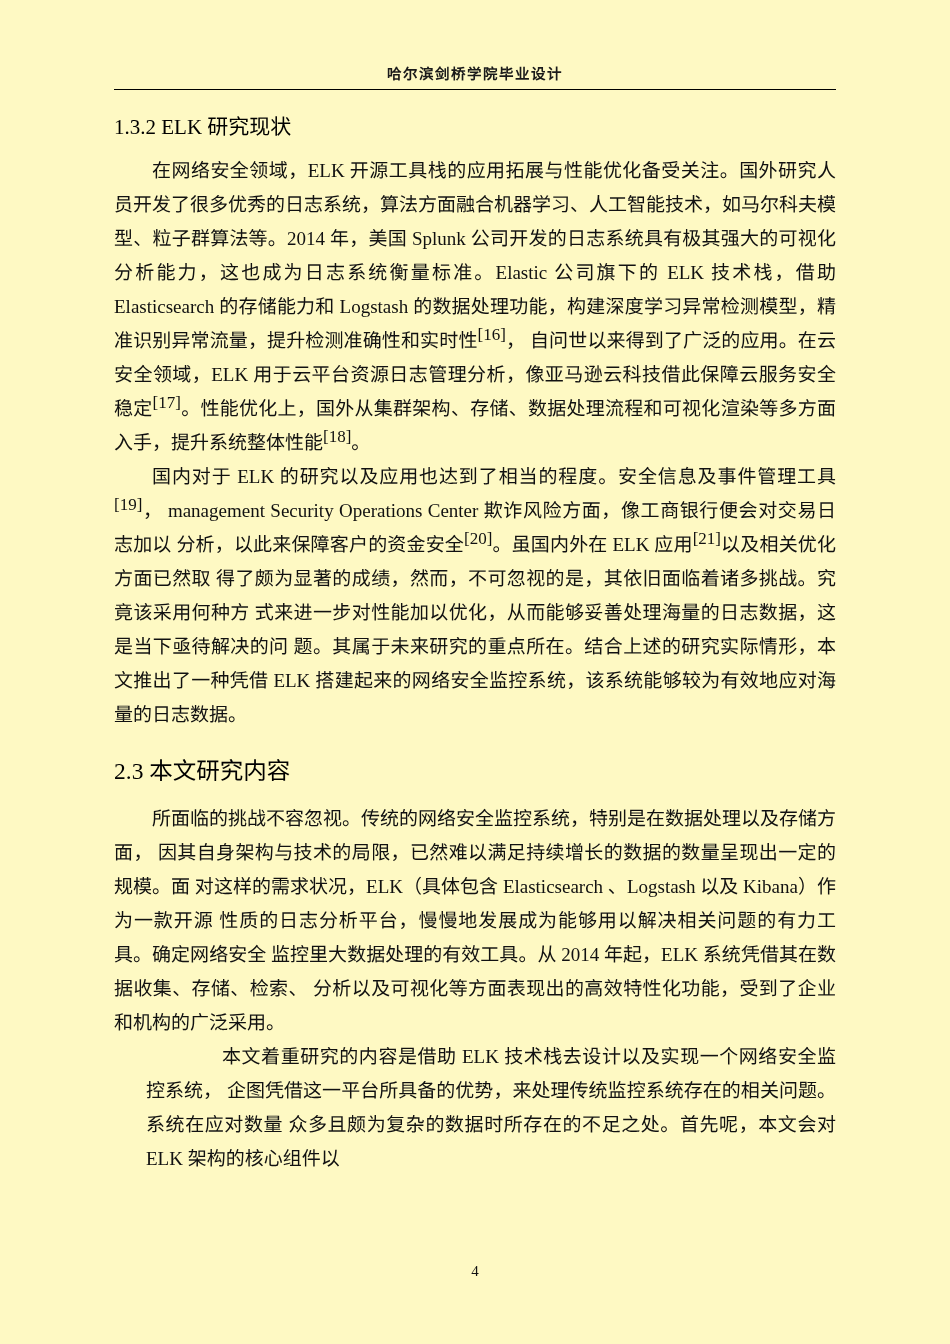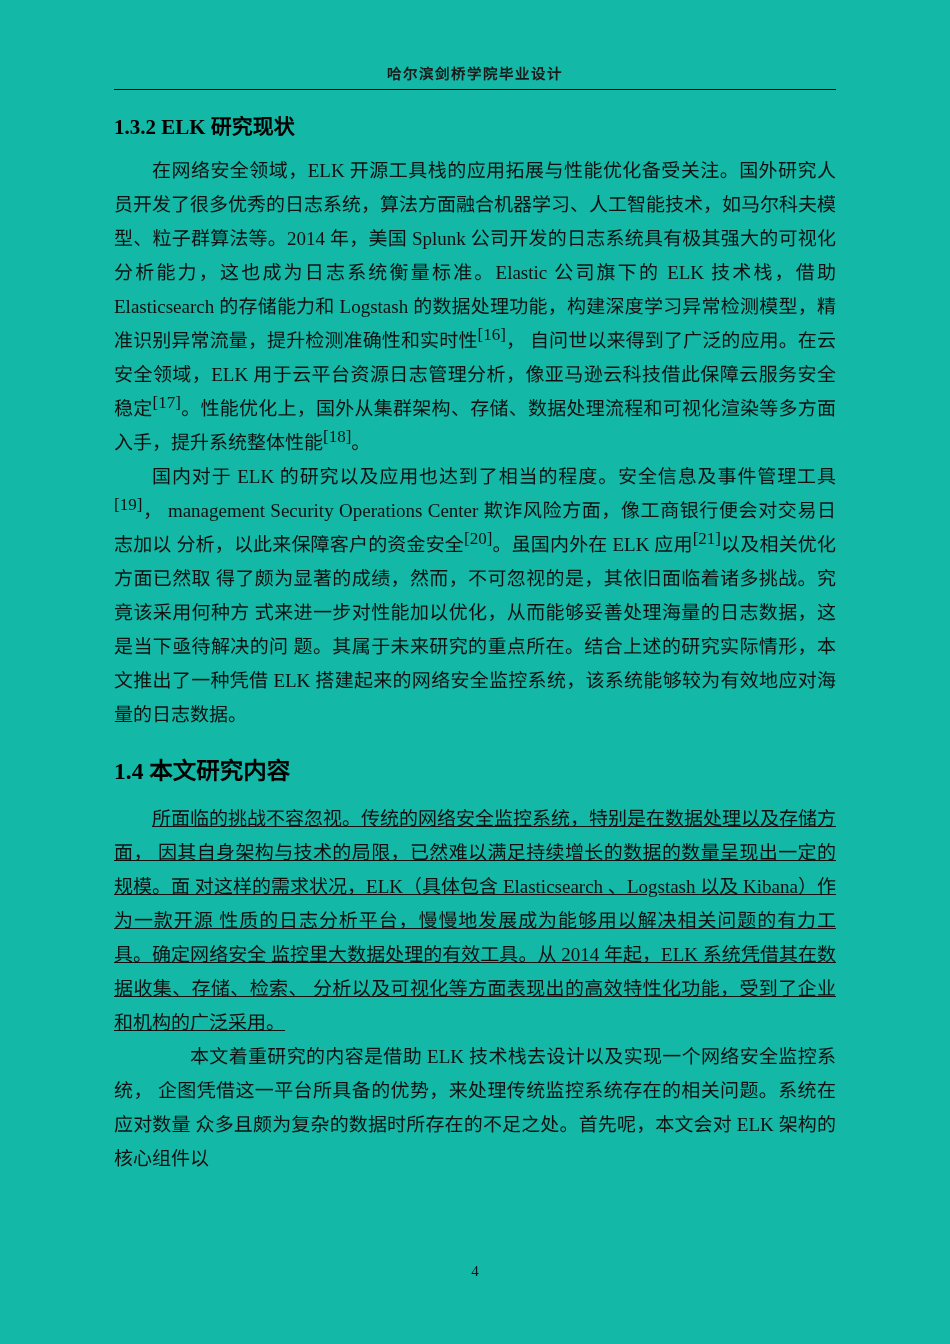--- a/index.html
+++ b/index.html
@@ -5,21 +5,21 @@
     html, body {
       margin: 0;
       padding: 0;
       background: #ffffff;
     }
     .page {
       position: relative;
       width: 950px;
       height: 1344px;
       margin: 0 auto;
-      background: #14b8a6;
+      background: #fef9c3;
       color: #111111;
       font-family: "Liberation Serif", "DejaVu Serif", serif;
       box-sizing: border-box;
       padding: 62px 114px 0 114px;
       overflow: hidden;
     }
     .header {
       text-align: center;
     }
     .header-title {
@@ -30,21 +30,21 @@
       color: #1a1a1a;
     }
     .header-rule {
       height: 0;
       border-top: 1.6px solid #000000;
     }
     .doc-body {
       margin-top: 20px;
     }
     .section-heading {
-      font-weight: bold;
+      font-weight: normal;
       color: #000000;
       font-family: "Liberation Serif", "DejaVu Serif", serif;
     }
     .section-heading.level-3 {
       font-size: 21px;
       margin: 10px 0 14px 0;
     }
     .section-heading.level-2 {
       font-size: 23.5px;
       margin: 20px 0 16px 0;
@@ -79,21 +79,21 @@
 <div class="page">
   <div class="header">
     <div class="header-title">哈尔滨剑桥学院毕业设计</div>
     <div class="header-rule"></div>
   </div>
 
   <div class="doc-body">
       <div class="section-heading level-3">1.3.2 ELK 研究现状</div>
       <p class="para" style="text-indent: 2em;"><span>在网络安全领域，ELK 开源工具栈的应用拓展与性能优化备受关注。国外研究人员开发了很多优秀的日志系统，算法方面融合机器学习、人工智能技术，如马尔科夫模型、粒子群算法等。2014 年，美国 Splunk 公司开发的日志系统具有极其强大的可视化分析能力，这也成为日志系统衡量标准。Elastic 公司旗下的 ELK 技术栈，借助 Elasticsearch 的存储能力和 Logstash 的数据处理功能，构建深度学习异常检测模型，精准识别异常流量，提升检测准确性和实时性</span><sup>[16]</sup><span>， 自问世以来得到了广泛的应用。在云安全领域，ELK 用于云平台资源日志管理分析，像亚马逊云科技借此保障云服务安全稳定</span><sup>[17]</sup><span>。性能优化上，国外从集群架构、存储、数据处理流程和可视化渲染等多方面入手，提升系统整体性能</span><sup>[18]</sup><span>。</span></p>
       <p class="para" style="text-indent: 2em;"><span>国内对于 ELK 的研究以及应用也达到了相当的程度。安全信息及事件管理工具</span><sup>[19]</sup><span>， management Security Operations Center 欺诈风险方面，像工商银行便会对交易日志加以 分析，以此来保障客户的资金安全</span><sup>[20]</sup><span>。虽国内外在 ELK 应用</span><sup>[21]</sup><span>以及相关优化方面已然取 得了颇为显著的成绩，然而，不可忽视的是，其依旧面临着诸多挑战。究竟该采用何种方 式来进一步对性能加以优化，从而能够妥善处理海量的日志数据，这是当下亟待解决的问 题。其属于未来研究的重点所在。结合上述的研究实际情形，本文推出了一种凭借 ELK 搭建起来的网络安全监控系统，该系统能够较为有效地应对海量的日志数据。</span></p>
-      <div class="section-heading level-2">1.4  本文研究内容</div>
-      <p class="para" style="text-indent: 2em; text-decoration: underline;"><span>所面临的挑战不容忽视。传统的网络安全监控系统，特别是在数据处理以及存储方面， 因其自身架构与技术的局限，已然难以满足持续增长的数据的数量呈现出一定的规模。面 对这样的需求状况，ELK（具体包含 Elasticsearch 、Logstash 以及 Kibana）作为一款开源 性质的日志分析平台，慢慢地发展成为能够用以解决相关问题的有力工具。确定网络安全 监控里大数据处理的有效工具。从 2014 年起，ELK 系统凭借其在数据收集、存储、检索、 分析以及可视化等方面表现出的高效特性化功能，受到了企业和机构的广泛采用。</span></p>
-      <p class="para" style="text-indent: 4em;"><span>本文着重研究的内容是借助 ELK 技术栈去设计以及实现一个网络安全监控系统， 企图凭借这一平台所具备的优势，来处理传统监控系统存在的相关问题。系统在应对数量 众多且颇为复杂的数据时所存在的不足之处。首先呢，本文会对 ELK 架构的核心组件以</span></p>
+      <div class="section-heading level-2">2.3  本文研究内容</div>
+      <p class="para" style="text-indent: 2em;"><span>所面临的挑战不容忽视。传统的网络安全监控系统，特别是在数据处理以及存储方面， 因其自身架构与技术的局限，已然难以满足持续增长的数据的数量呈现出一定的规模。面 对这样的需求状况，ELK（具体包含 Elasticsearch 、Logstash 以及 Kibana）作为一款开源 性质的日志分析平台，慢慢地发展成为能够用以解决相关问题的有力工具。确定网络安全 监控里大数据处理的有效工具。从 2014 年起，ELK 系统凭借其在数据收集、存储、检索、 分析以及可视化等方面表现出的高效特性化功能，受到了企业和机构的广泛采用。</span></p>
+      <p class="para" style="text-indent: 4em; margin-left: 32px;"><span>本文着重研究的内容是借助 ELK 技术栈去设计以及实现一个网络安全监控系统， 企图凭借这一平台所具备的优势，来处理传统监控系统存在的相关问题。系统在应对数量 众多且颇为复杂的数据时所存在的不足之处。首先呢，本文会对 ELK 架构的核心组件以</span></p>
     </div>
 
   <div class="footer">
     <span>4</span>
   </div>
 </div>
 
 </body></html>

